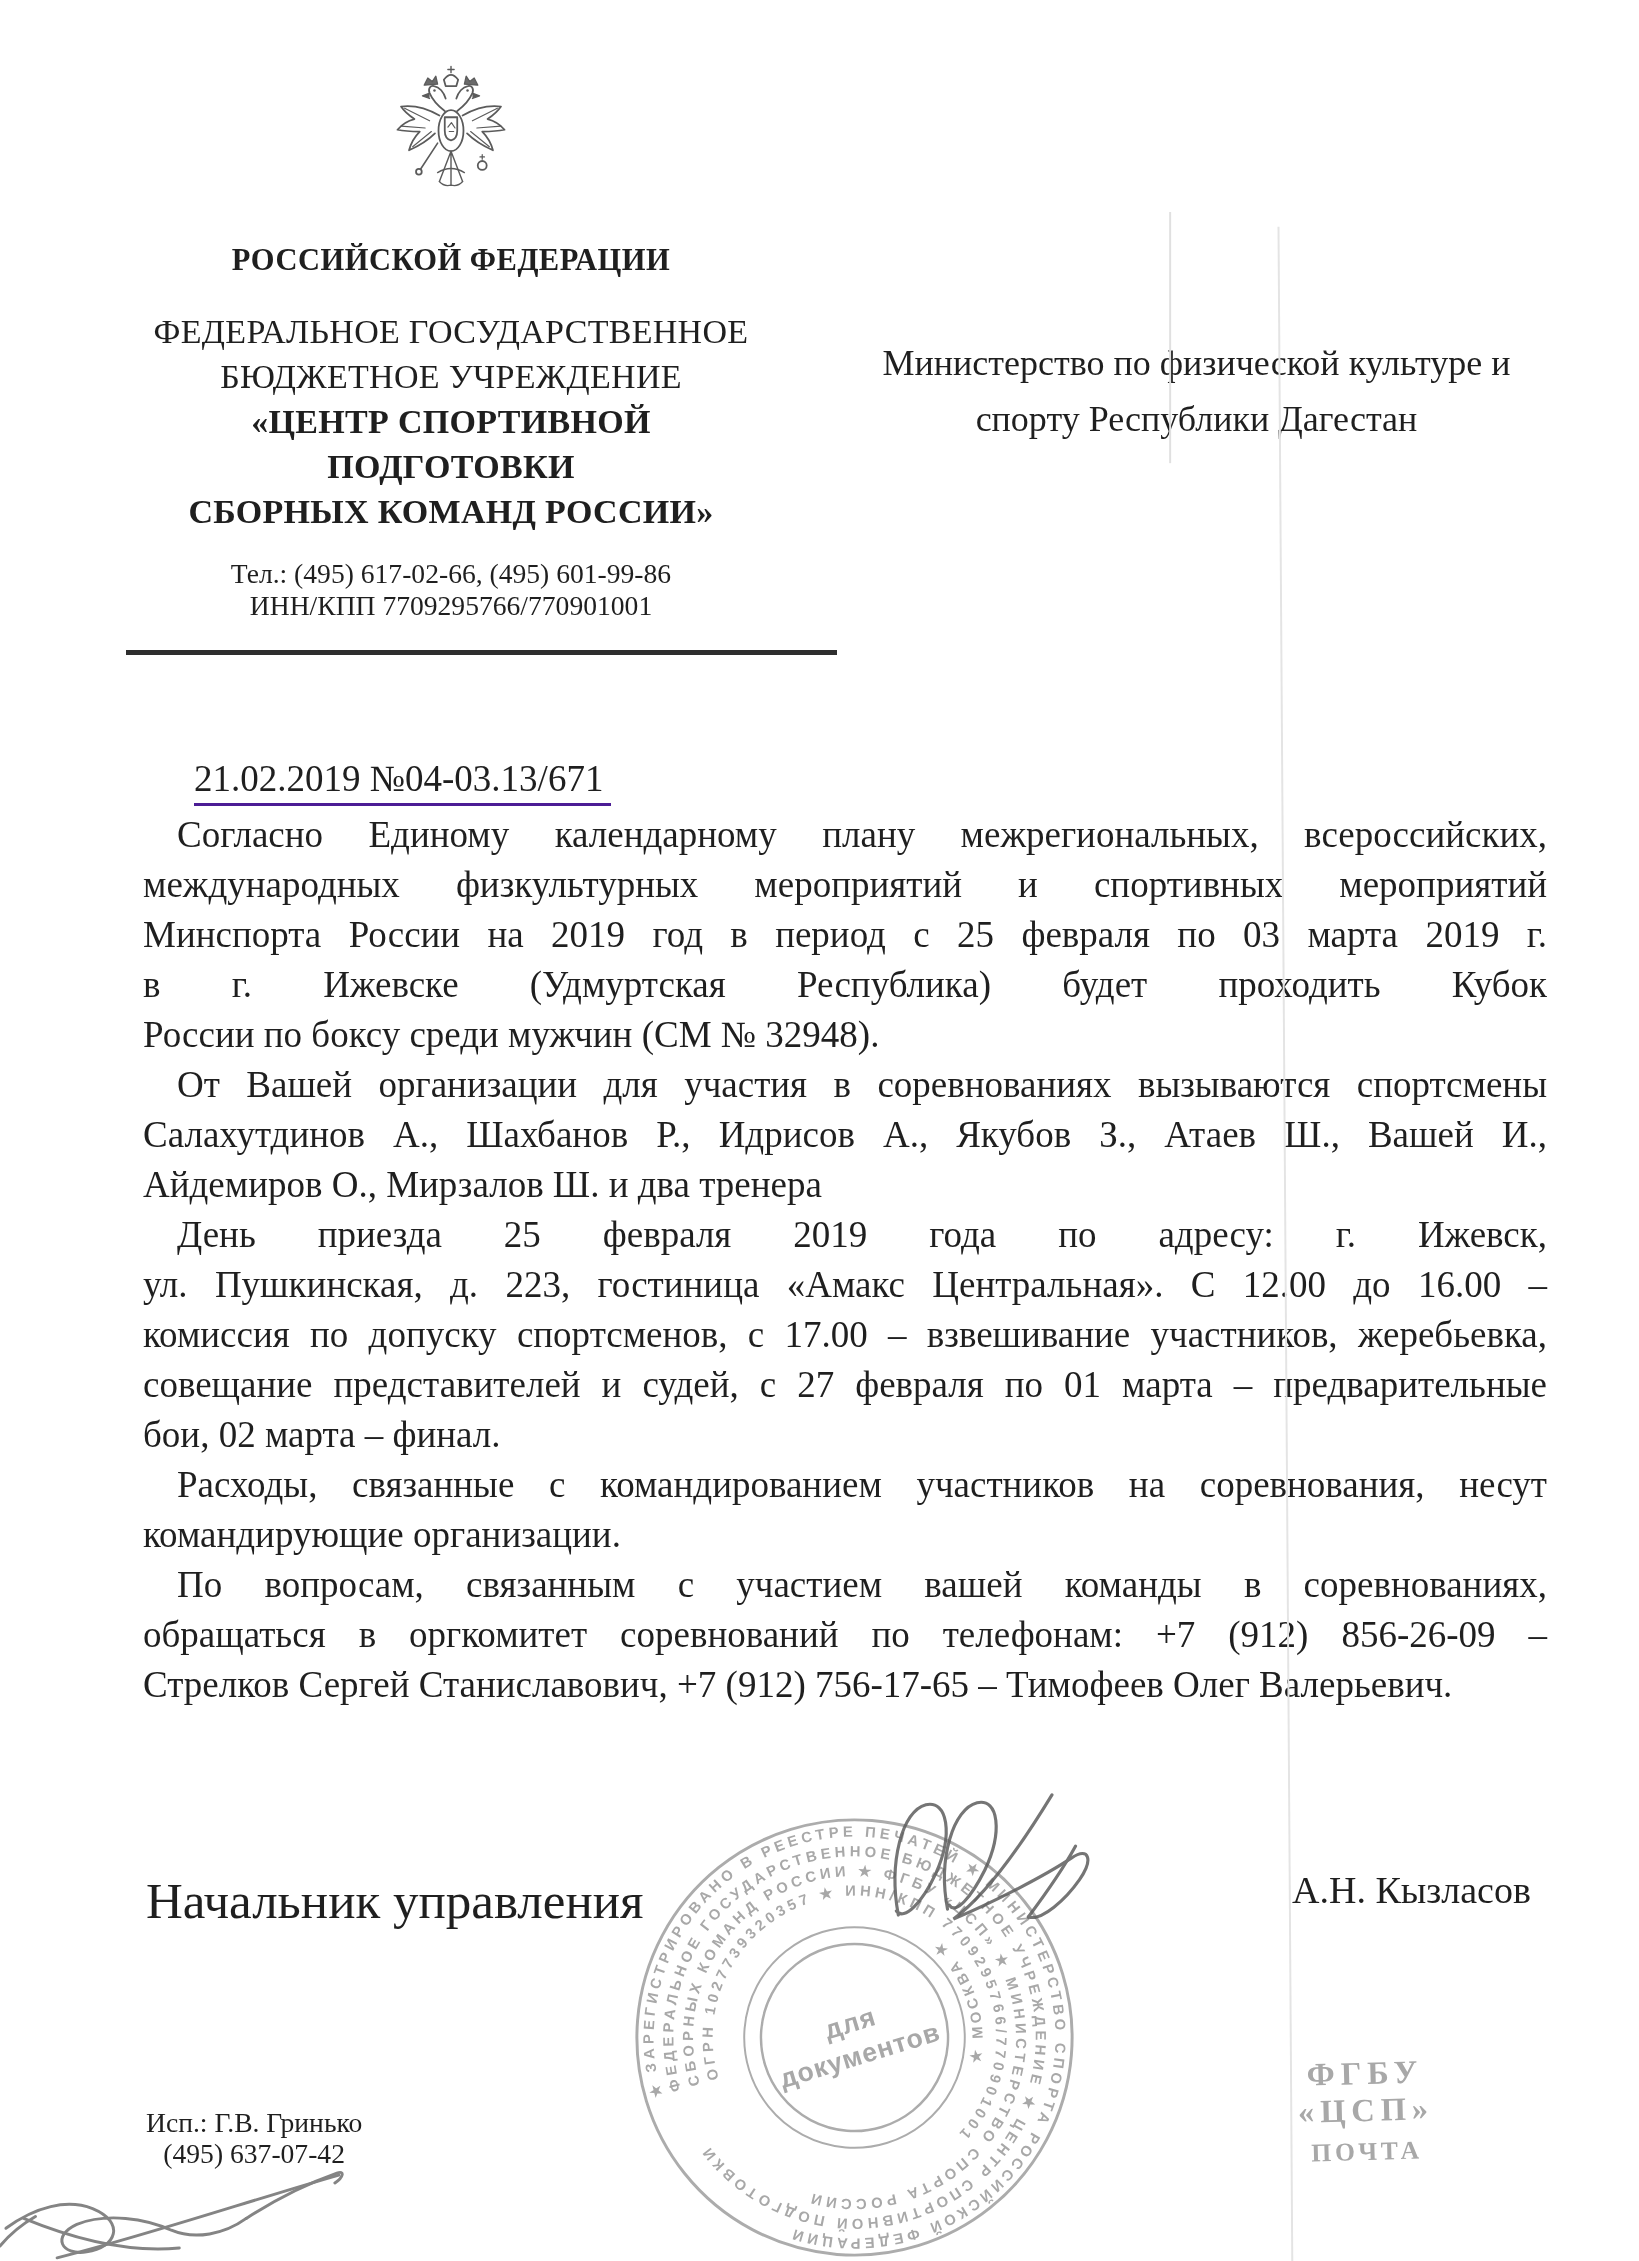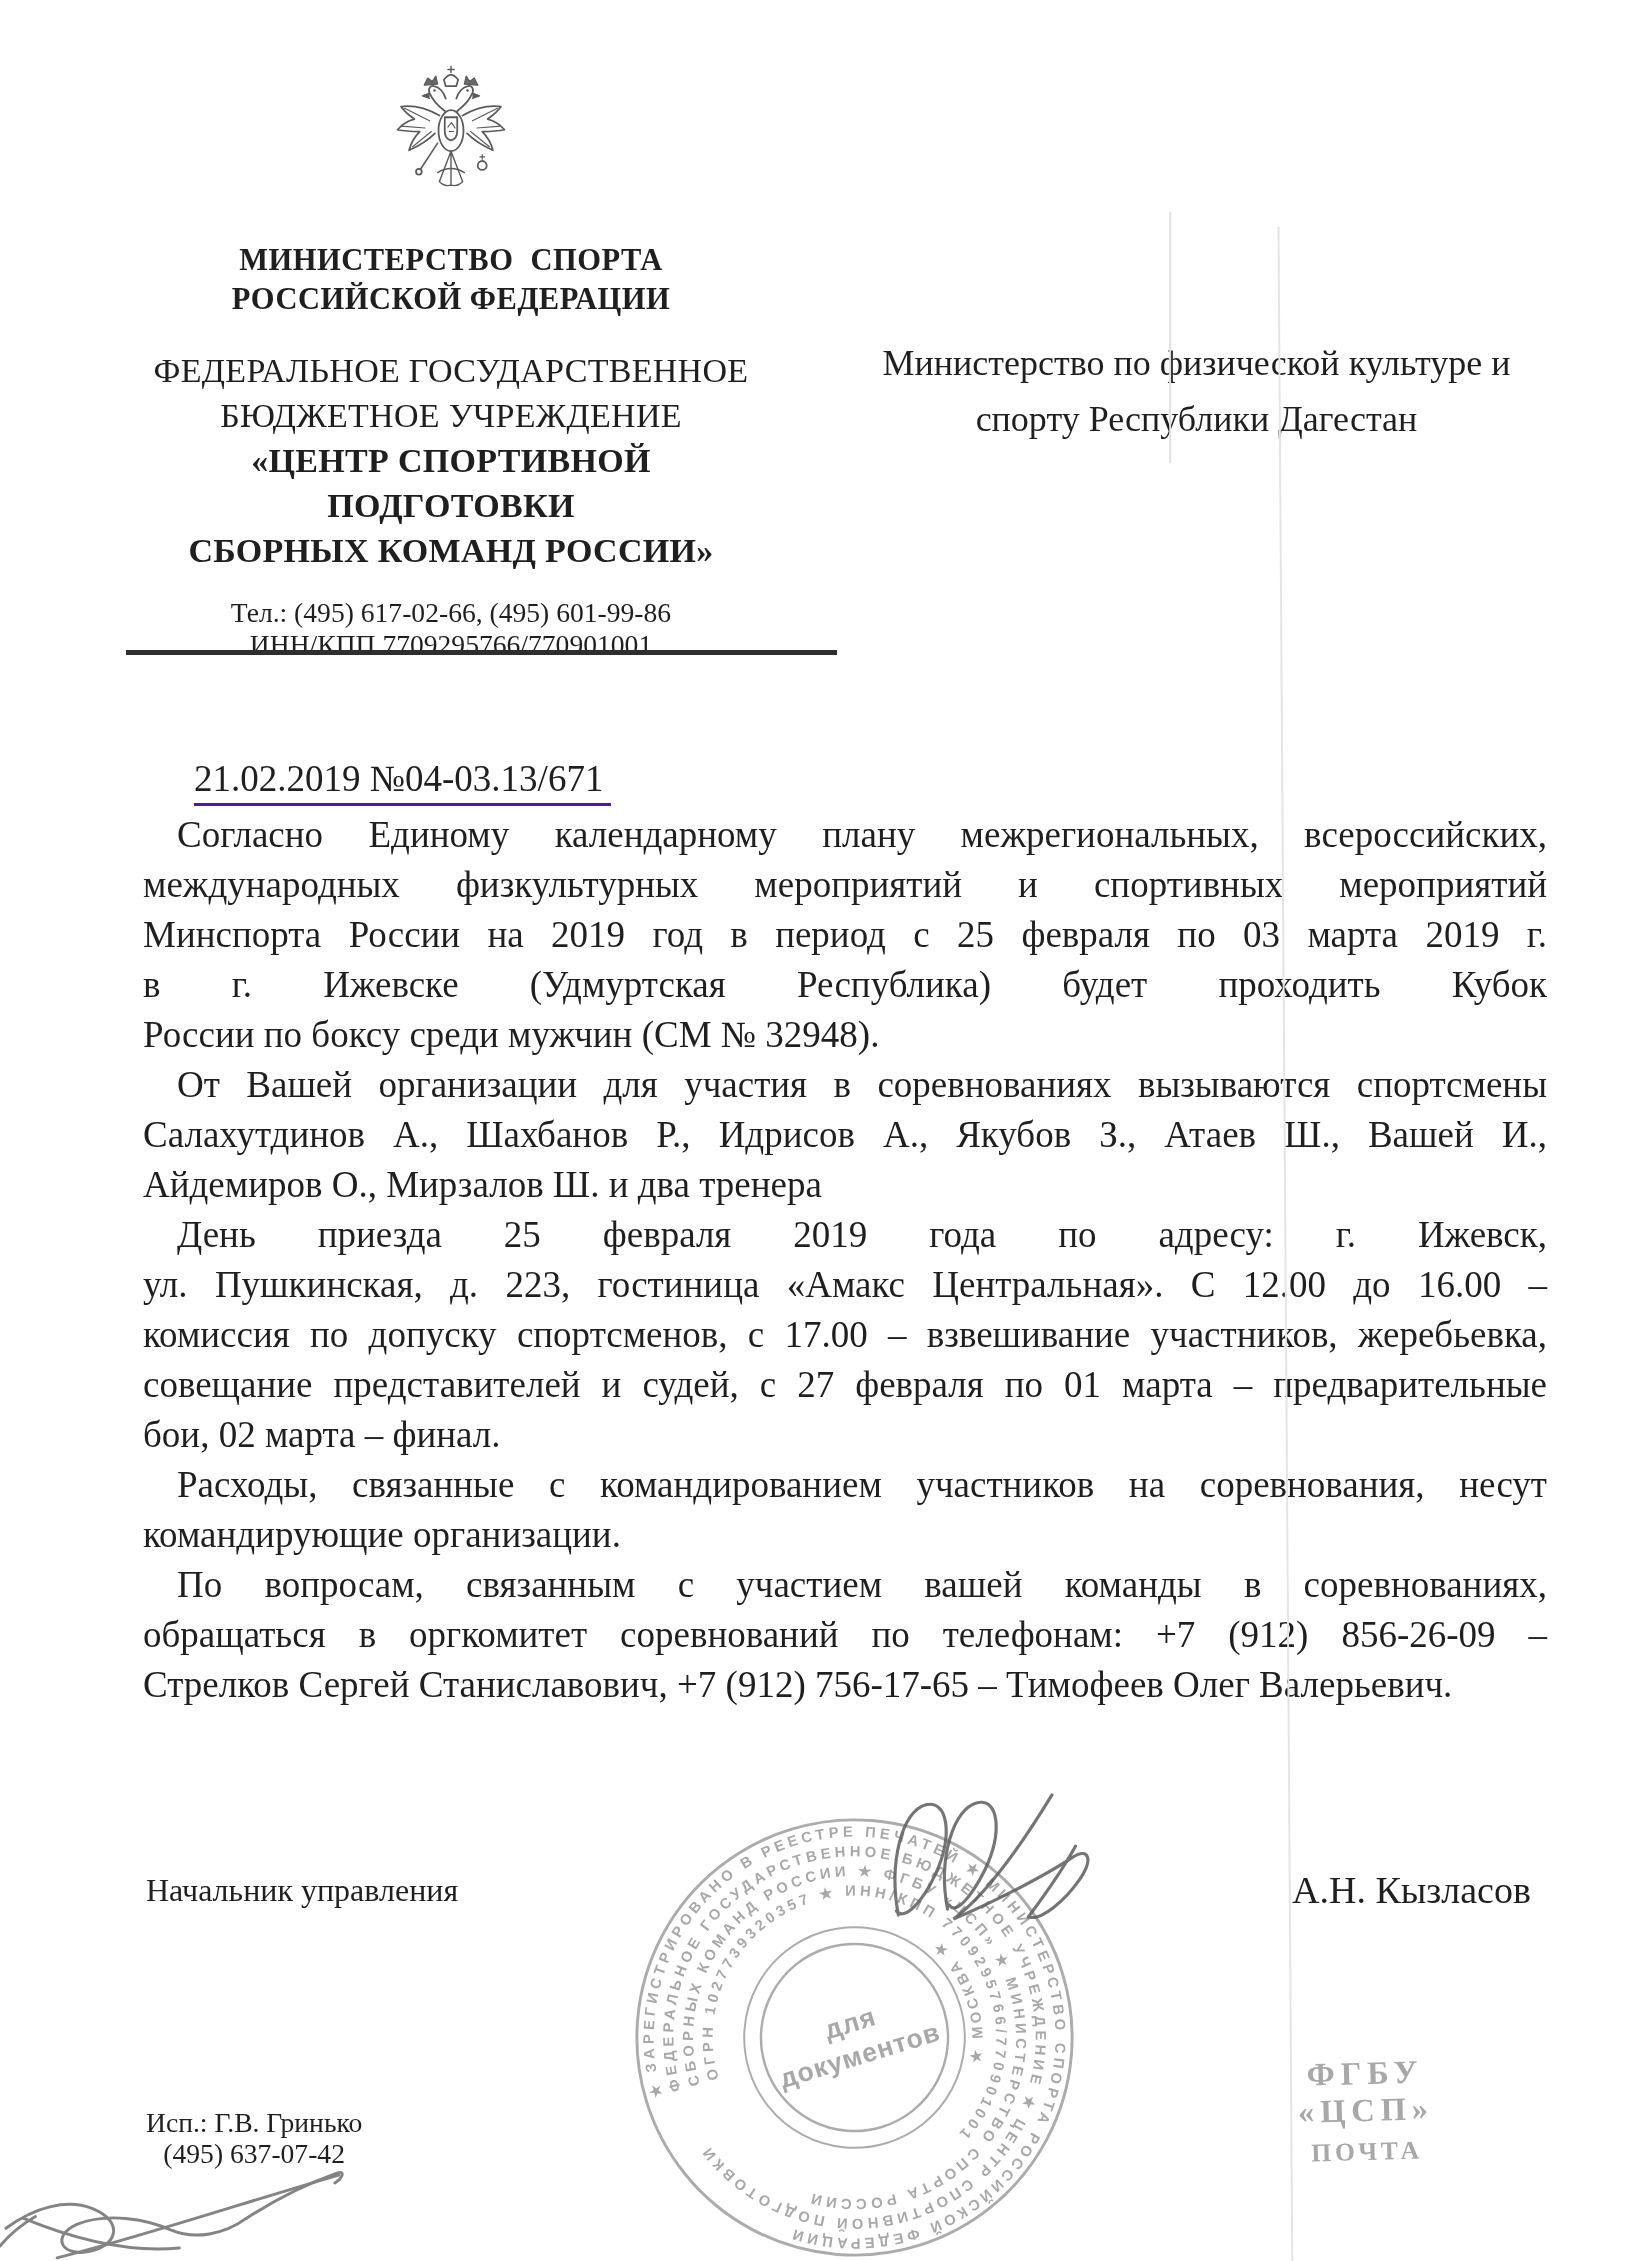--- a/index.html
+++ b/index.html
@@ -25,21 +25,21 @@
     font-size:36px;line-height:56px;z-index:2;}
   
   .refline{position:absolute;left:194px;top:757px;font-size:37px;z-index:2;}
   .refline span{display:inline-block;border-bottom:3px solid #4c1d95;padding:0 7.9px 3px 0;}
   
   .body{position:absolute;left:143px;top:810px;width:1404px;font-size:37px;z-index:2;}
   .jline{text-align:justify;text-align-last:justify;line-height:50px;height:50px;white-space:nowrap;}
   .jline.first{text-indent:34px;}
   .jline.last{text-align-last:left;}
   
-  .sig-position{position:absolute;left:146px;top:1872px;font-size:32px;z-index:2;}
+  .sig-position{position:absolute;left:146px;top:1872px;font-size:51px;z-index:2;}
   .sig-name{position:absolute;left:1292px;top:1868px;font-size:38px;z-index:2;}
   
   .stamp{position:absolute;left:630px;top:1813px;width:449px;height:449px;
     transform:rotate(-17deg);z-index:3;opacity:.82;}
   .stamp text{fill:#959595;font-family:"Liberation Sans",sans-serif;font-weight:bold;}
   .ringtext{font-size:15px;letter-spacing:4px;}
   .centertext{font-size:27px;letter-spacing:1px;}
   
   .fgbu{position:absolute;left:1243px;top:2055px;width:246px;text-align:center;
     color:#a8a8a8;font-weight:bold;transform:rotate(-1.5deg);z-index:2;}
@@ -87,21 +87,20 @@
         <circle cx="100" cy="113" r="5"></circle>
         <path d="M100 106 v-5 M97.5 103.5 h5" stroke-width="1.4"></path>
 
         <path d="M65 97 L52 131 M65 97 L65 135 M65 97 L78 131" stroke-width="1.6"></path>
         <path d="M50 121 Q65 112 80 121" stroke-width="1.6"></path>
         <path d="M52 131 q5 6 13 4 q8 2 13 -4" stroke-width="1.4"></path>
       </g>
     </svg>
 
     <div class="ministry">
-      <div class="l1">МИНИСТЕРСТВО СПОРТА</div>
       <div>РОССИЙСКОЙ ФЕДЕРАЦИИ</div>
     </div>
 
     <div class="org">
       <div>ФЕДЕРАЛЬНОЕ ГОСУДАРСТВЕННОЕ</div>
       <div>БЮДЖЕТНОЕ УЧРЕЖДЕНИЕ</div>
       <div class="b">«ЦЕНТР СПОРТИВНОЙ ПОДГОТОВКИ</div>
       <div class="b">СБОРНЫХ КОМАНД РОССИИ»</div>
     </div>
 

